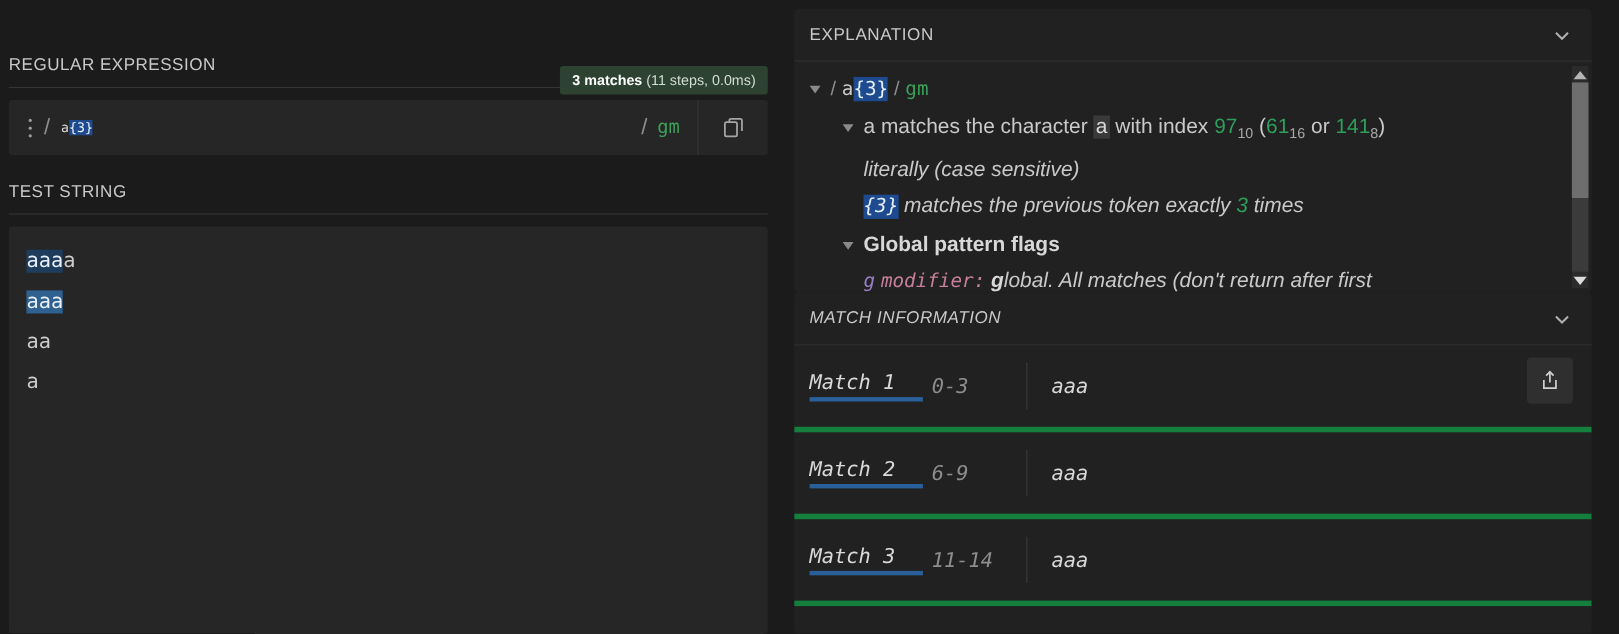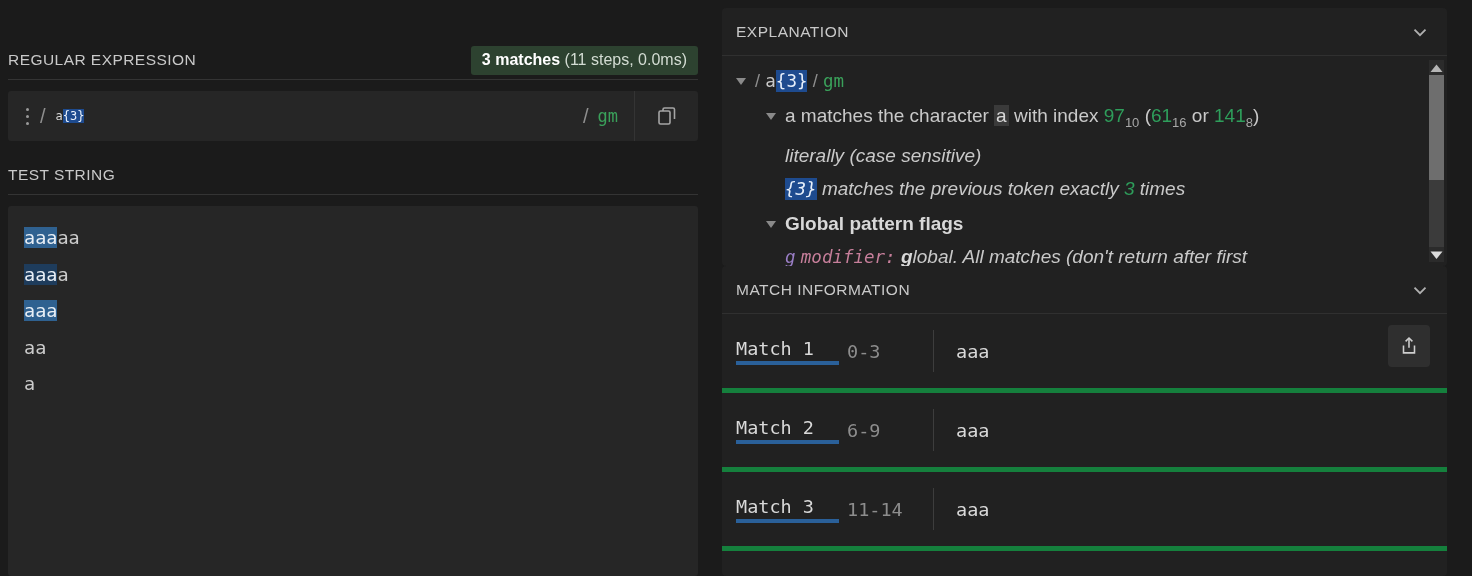--- a/index.html
+++ b/index.html
@@ -37,26 +37,26 @@
   .section-title {
     font-size: 15.5px;
     letter-spacing: .45px;
     color: #c9c9c9;
     font-weight: 400;
   }
 
   .match-badge {
     position: absolute;
     right: 0;
-    top: 6px;
+    top: 20px;
     background: #2d4230;
     color: #e3e8e3;
     padding: 5px 11px 6px 11px;
     border-radius: 3px;
-    font-size: 16px;
+    font-size: 13px;
     white-space: nowrap;
   }
   .match-badge b { font-weight: 700; color: #ffffff; }
   .match-badge span { color: #d3dcd3; font-weight: 400; }
 
   
   .regex-bar {
     margin-top: 11px;
     height: 50px;
     background: #262626;
@@ -227,21 +227,21 @@
   }
   .sb-arrow { width: 15px; height: 15px; flex: 0 0 auto; }
   .sb-track { flex: 1; width: 15px; background: #3b3b3b; position: relative; }
   .sb-thumb {
     position: absolute; left: 0; top: 0;
     width: 15px; height: 61%;
     background: #6e6e6e;
   }
 
   
-  .match-panel { flex: 1; }
+  .match-panel { flex: 1; font-style: italic; }
   .match-body { flex: 1; position: relative; overflow: hidden; }
 
   .match-row {
     display: flex;
     align-items: center;
     height: 79px;
     padding: 0 16px 0 14px;
     border-bottom: 5px solid #15803d;
   }
   .match-row:last-child { border-bottom: none; }
@@ -326,21 +326,20 @@
           <path d="M8 7V5.5A1.5 1.5 0 0 1 9.5 4H18a1.5 1.5 0 0 1 1.5 1.5V15"></path>
         </svg>
       </div>
     </div>
 
     <div class="section-head test-head">
       <div class="section-title">TEST STRING</div>
     </div>
 
     <div class="test-box">
-      <div><span class="hl-a">aaa</span>aa</div>
       <div><span class="hl-b">aaa</span>a</div>
       <div><span class="hl-a">aaa</span></div>
       <div>aa</div>
       <div>a</div>
     </div>
   </div>
 
   <div class="right-col">
 
     <div class="panel explain-panel">

